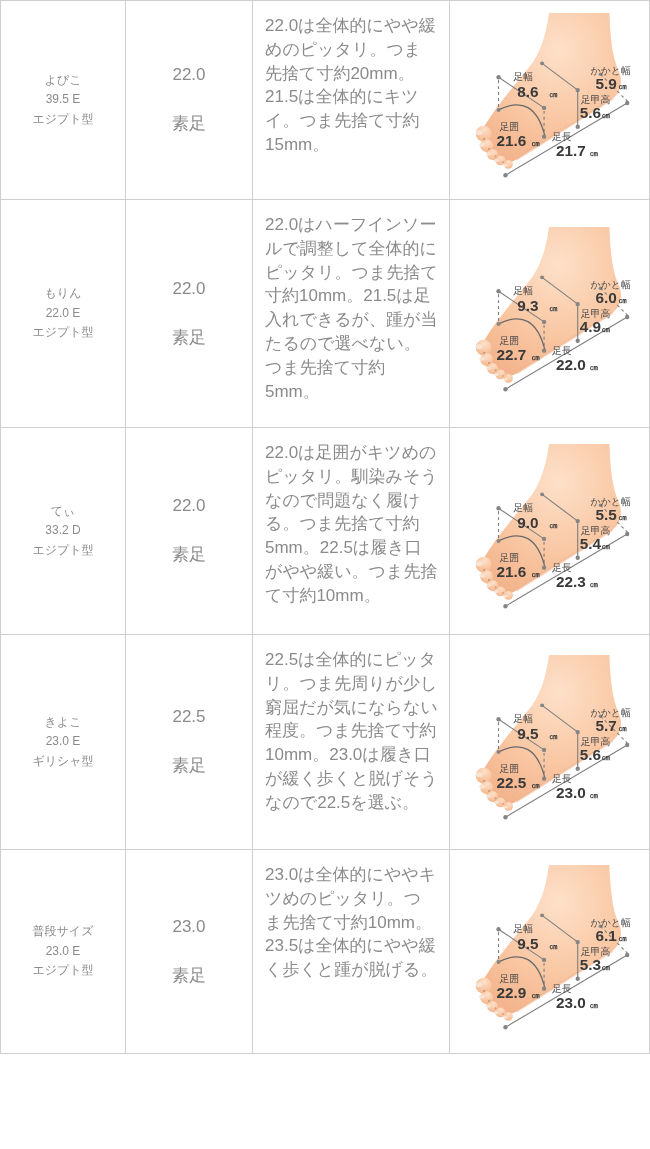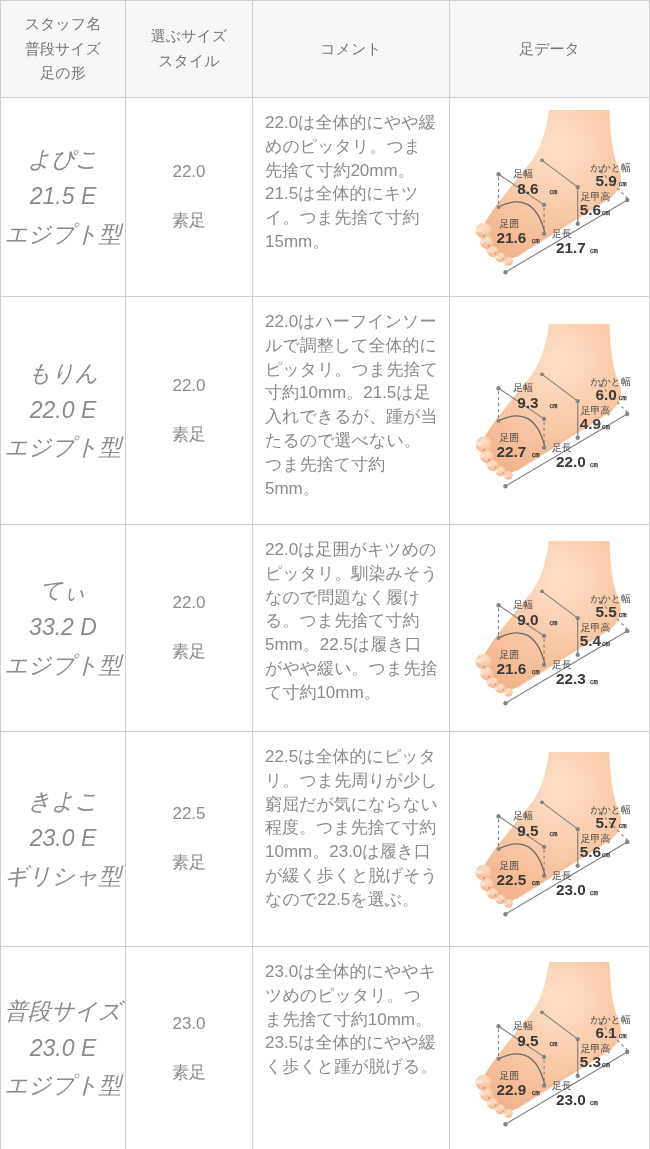--- a/index.html
+++ b/index.html
@@ -3,54 +3,37 @@
 <meta charset="utf-8">
 <style>
   html,body{margin:0;padding:0;background:#fff;}
   body{font-family:"Liberation Sans","DejaVu Sans",sans-serif;}
   .ftable{width:650px;border-left:1px solid #cfcfcf;border-top:1px solid #cfcfcf;box-sizing:border-box;}
   .row{display:grid;grid-template-columns:125px 127px 197px 200px;}
   .cell{border-right:1px solid #cfcfcf;border-bottom:1px solid #cfcfcf;box-sizing:border-box;background:#fff;overflow:hidden;}
   .th{background:#f7f7f7;color:#777;font-size:15px;line-height:1.65;height:97px;
       display:flex;flex-direction:column;justify-content:center;align-items:center;text-align:center;}
   .staff-cell{display:flex;flex-direction:column;justify-content:center;align-items:center;
-      color:#8b8b8b;font-size:23px;line-height:1.62;text-align:center;font-style:italic;}
+      color:#8b8b8b;font-size:12px;line-height:1.62;text-align:center;}
   .size-cell{display:flex;flex-direction:column;justify-content:center;align-items:center;
       color:#8b8b8b;font-size:17px;text-align:center;gap:27px;}
   .comment-cell{padding:13px 11px 10px 12px;color:#8b8b8b;font-size:17px;line-height:1.4;
       text-align:left;word-break:normal;}
   .foot-cell{display:flex;align-items:center;justify-content:flex-end;padding:0;}
   svg text{font-family:"Liberation Sans","DejaVu Sans",sans-serif;}
 </style>
 </head>
 <body>
 
 <div class="ftable">
-  <div class="row">
-    <div class="cell th">
-      <div>スタッフ名</div>
-      <div>普段サイズ</div>
-      <div>足の形</div>
-    </div>
-    <div class="cell th">
-      <div>選ぶサイズ</div>
-      <div>スタイル</div>
-    </div>
-    <div class="cell th">
-      <div>コメント</div>
-    </div>
-    <div class="cell th">
-      <div>足データ</div>
-    </div>
-  </div>
   <div id="tbody">
   <div class="row body-row" style="min-height: 198px;">
     <div class="cell staff-cell">
       <div>よぴこ</div>
-      <div>21.5 E</div>
+      <div>39.5 E</div>
       <div>エジプト型</div>
     </div>
     <div class="cell size-cell">
       <div>22.0</div>
       <div>素足</div>
     </div>
     <div class="cell comment-cell">
       <div>22.0は全体的にやや緩めのピッタリ。つま先捨て寸約20mm。21.5は全体的にキツイ。つま先捨て寸約15mm。</div>
     </div>
     <div class="cell foot-cell">

